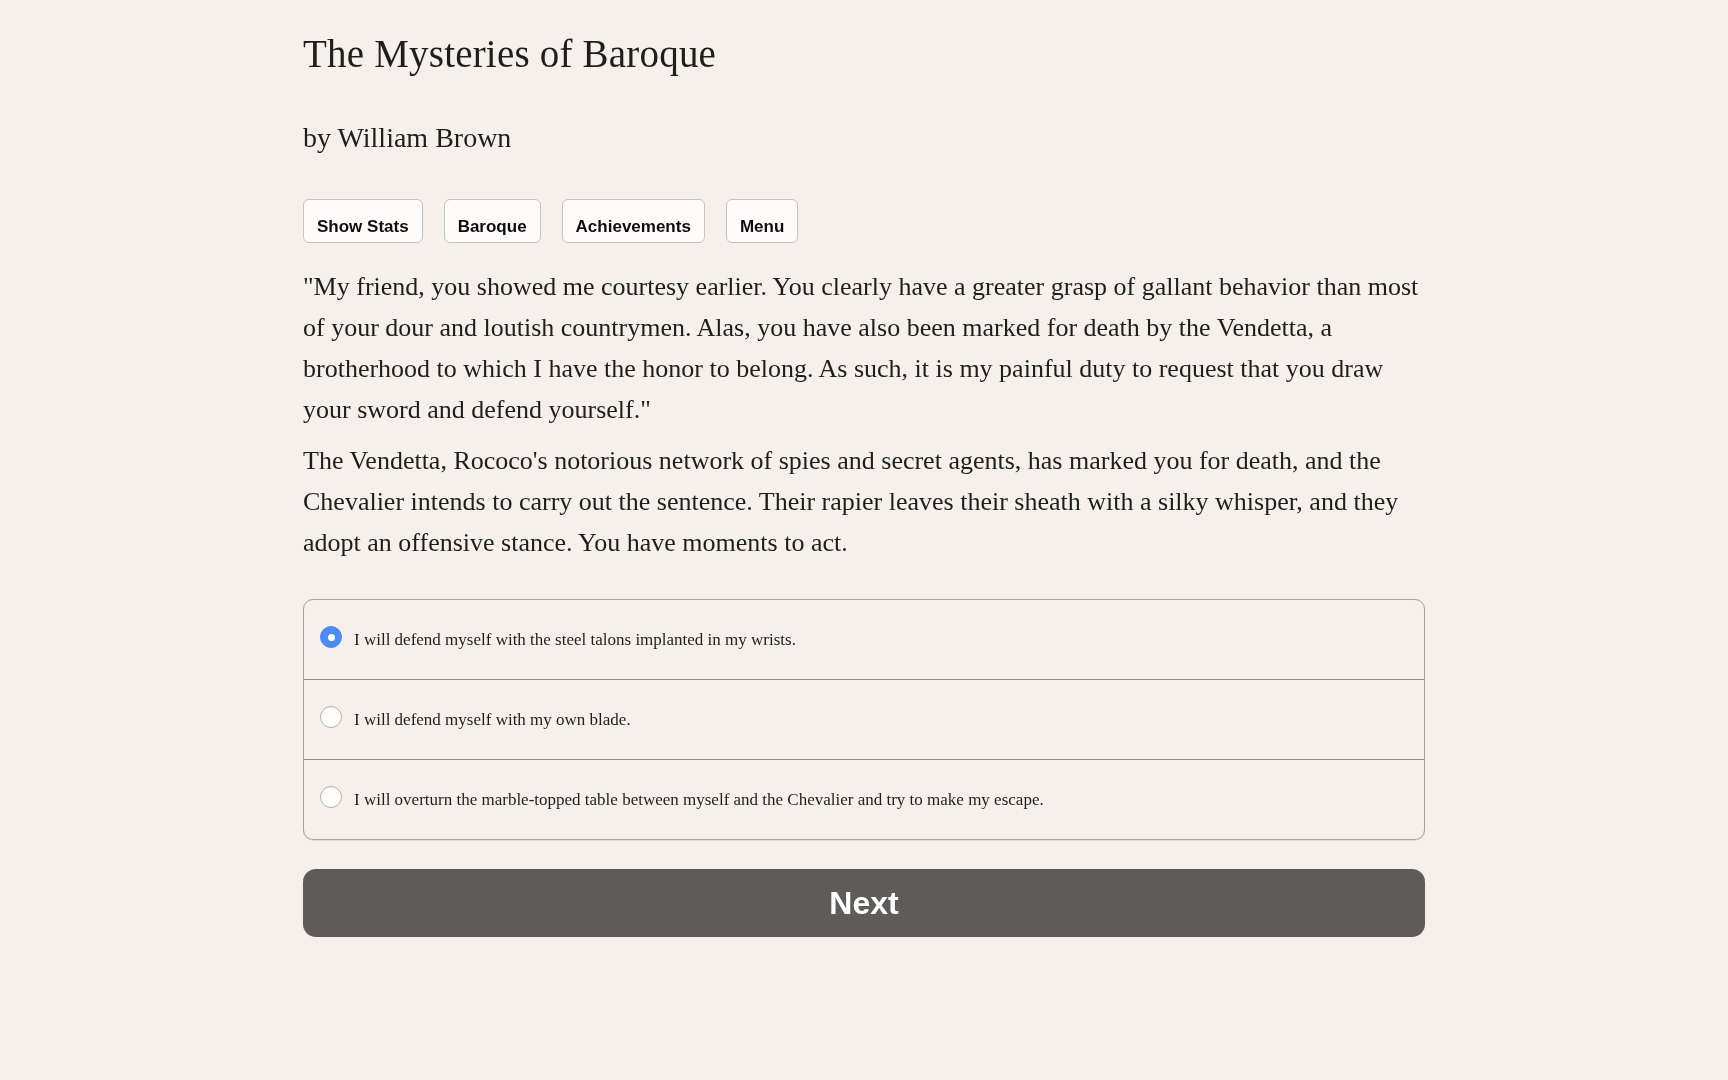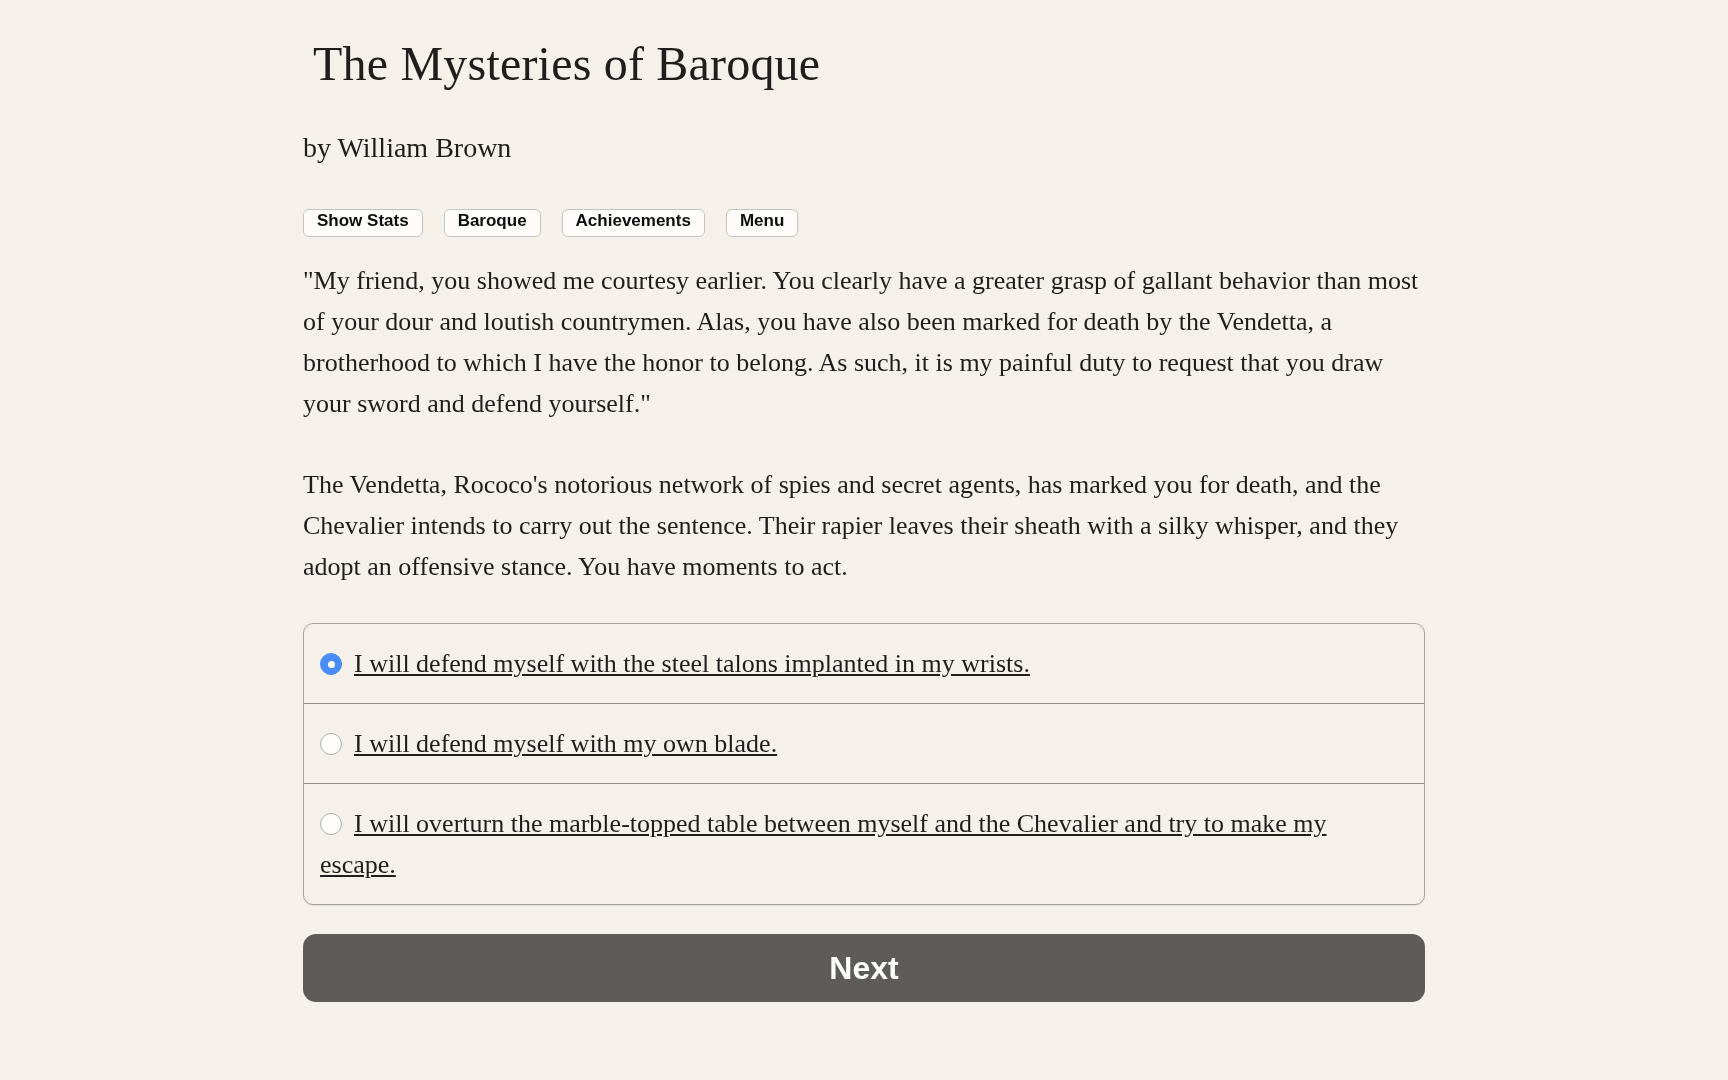--- a/index.html
+++ b/index.html
@@ -11,24 +11,24 @@
     overflow: hidden;
     font-family: "Liberation Serif", serif;
     color: #1f1e1c;
   }
   .container {
     width: 1122px;
     margin: 0 auto;
     padding-top: 30px;
   }
   .title {
-    font-size: 48px;
+    font-size: 39px;
     font-weight: 400;
     line-height: 47px;
-    margin: 10px;
+    margin: 0;
     letter-spacing: 0.2px;
   }
   .author {
     font-size: 28px;
     line-height: 34px;
     margin-top: 44px;
   }
   .toolbar {
     margin-top: 44px;
     display: flex;
@@ -36,46 +36,45 @@
     align-items: center;
   }
   .toolbar button {
     font-family: "Liberation Sans", sans-serif;
     font-size: 17px;
     font-weight: 700;
     color: #0d0d0d;
     background: #fdfcfb;
     border: 1px solid #c7c3bd;
     border-radius: 6px;
-    padding: 0 13px 5px;
+    padding: 16px 13px 5px;
     line-height: 21px;
     cursor: pointer;
   }
   .story p {
     font-size: 26px;
     line-height: 41px;
     margin: 0;
   }
   .story p + p {
-    margin-top: 40px;
+    margin-top: 10px;
   }
   .story { margin-top: 23px; }
   .choices {
     margin-top: 36px;
     border: 1.5px solid #a6a29c;
     border-radius: 10px;
     background: #f5f0ea;
     box-shadow: 0 1px 0 rgba(0,0,0,0.08);
   }
   .choice-row {
     padding: 19px 16px;
-    font-size: 26px;
+    font-size: 17px;
     line-height: 41px;
     cursor: pointer;
-    text-decoration: underline;
   }
   .choice-row + .choice-row {
     border-top: 1px solid #908c86;
   }
   .radio {
     display: inline-block;
     width: 22px;
     height: 22px;
     border-radius: 50%;
     background: #fffdf9;

